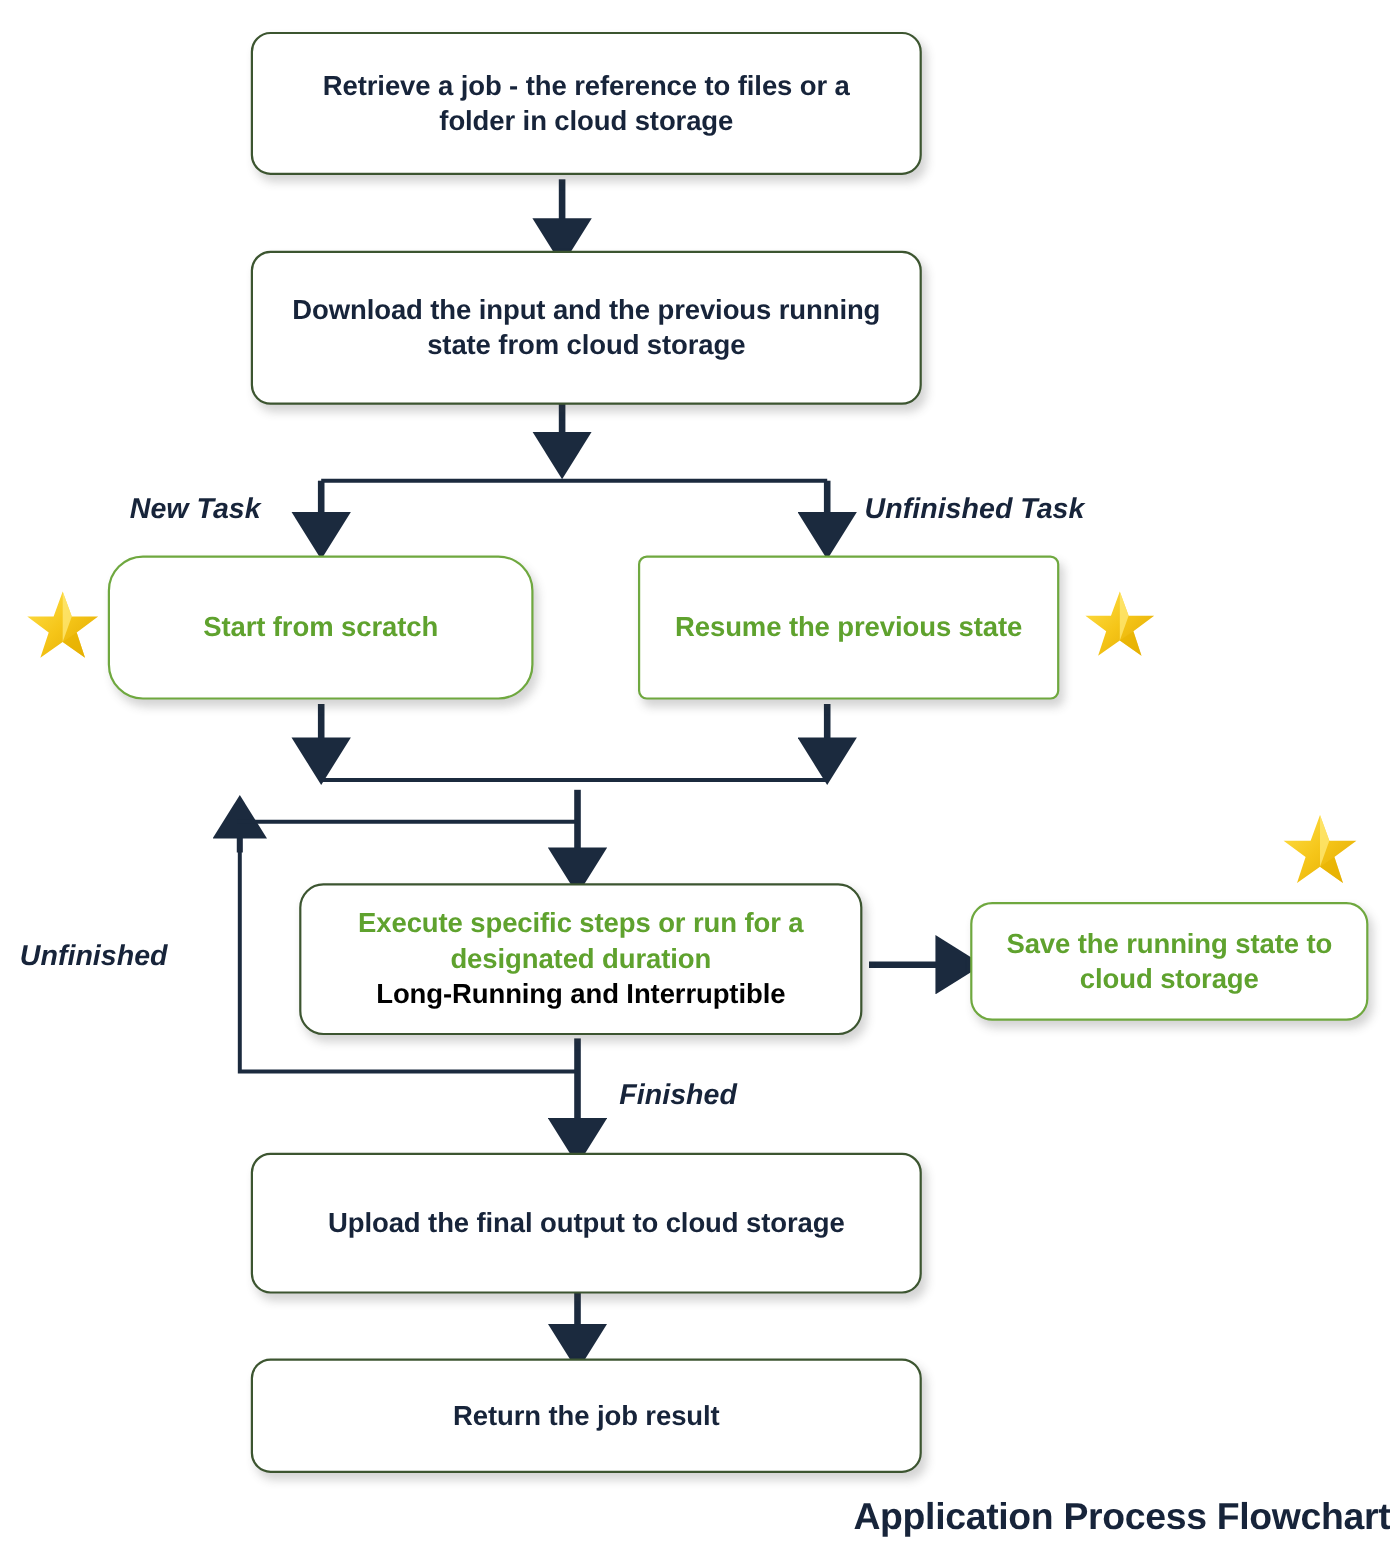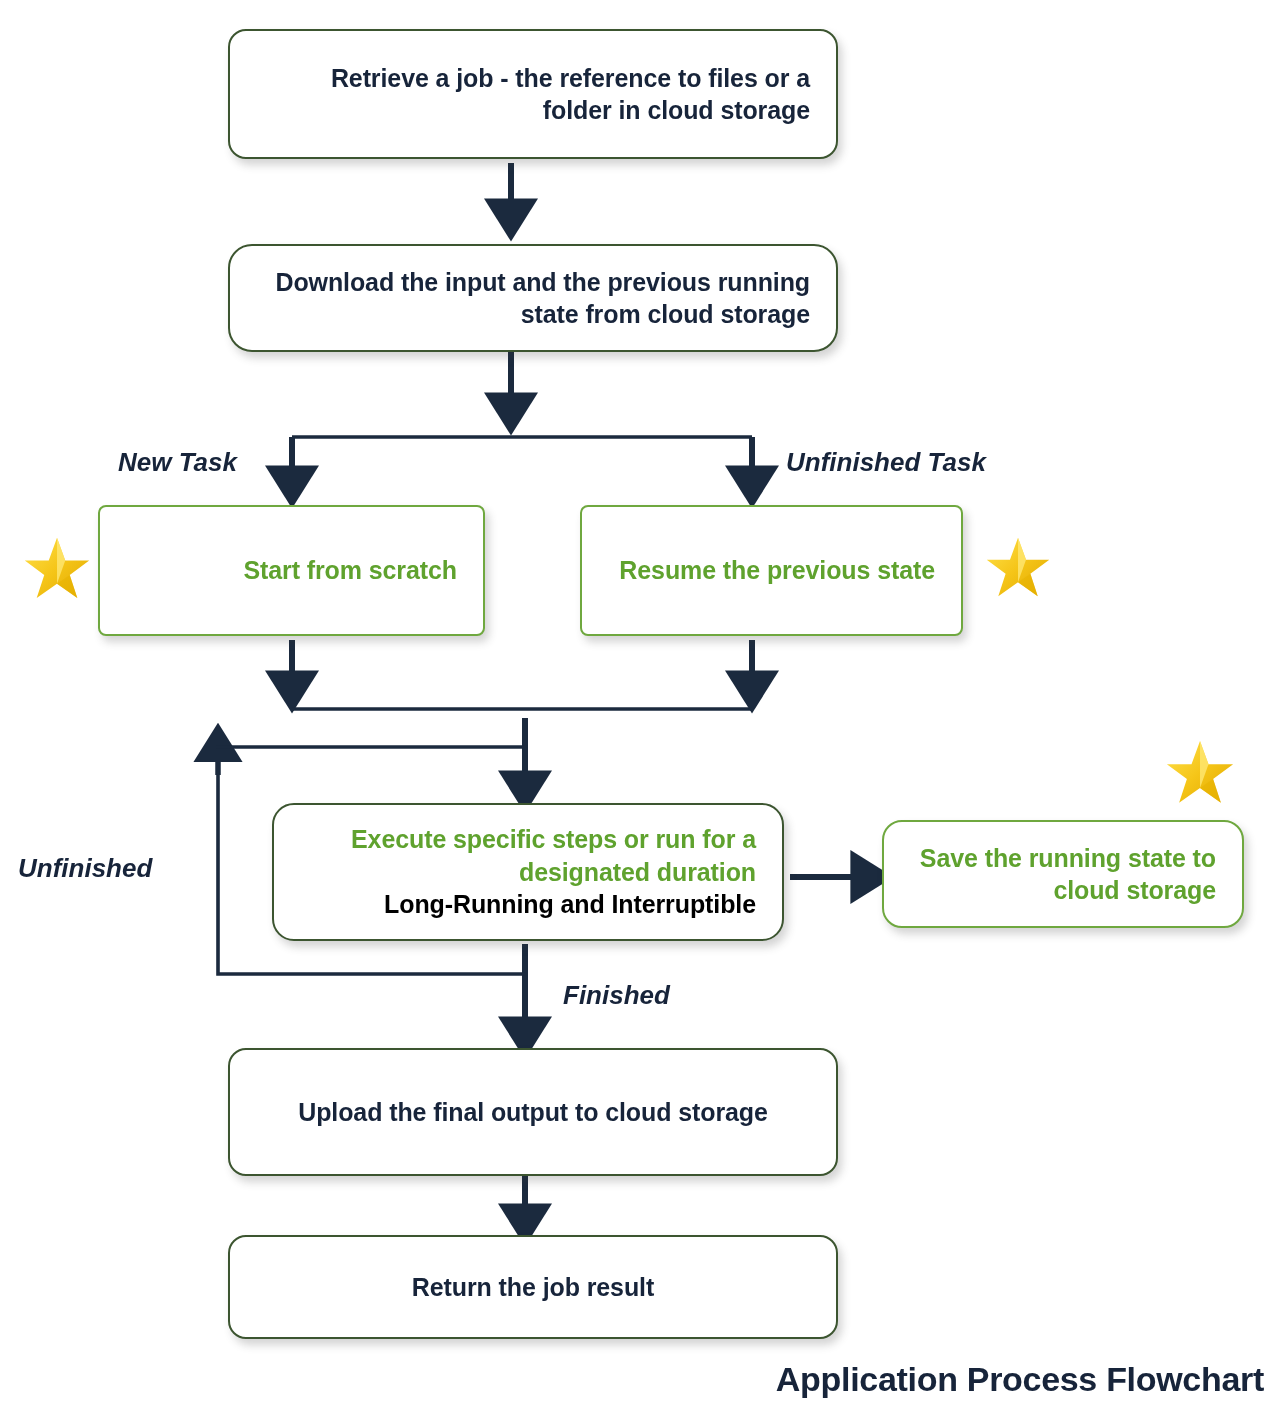--- a/index.html
+++ b/index.html
@@ -34,29 +34,29 @@
 
   
   .node.dark{ border:2.6px solid #3c5530; }
   .node.dark .txt{ color:#17243a; font-size:25px; }
 
   
   .node.leaf{ border:2.6px solid #6fa83f; }
   .node.leaf .txt{ color:#5fa22e; font-size:25px; }
 
   .center{ text-align:center; }
-  .left{ text-align:right; }
+  .left{ text-align:center; }
 
   .line-green{ color:#5fa22e; display:block; }
   .line-red{ color:#000000; display:block; }
 
   
   #n-retrieve { left:228px; top:29px;   width:610px; height:130px; }
-  #n-download { left:228px; top:244px;  width:610px; height:108px;border-radius:24px; }
-  #n-scratch  { left:98px;  top:505px;  width:387px; height:131px; border-radius:8px;}
+  #n-download { left:228px; top:228px;  width:610px; height:140px; }
+  #n-scratch  { left:98px;  top:505px;  width:387px; height:131px; border-radius:32px;}
   #n-resume   { left:580px; top:505px;  width:383px; height:131px; border-radius:8px;}
   #n-execute  { left:272px; top:803px;  width:512px; height:138px; border-radius:22px;}
   #n-save     { left:882px; top:820px;  width:362px; height:108px; border-radius:20px;}
   #n-upload   { left:228px; top:1048px; width:610px; height:128px; }
   #n-return   { left:228px; top:1235px; width:610px; height:104px; }
 
   
   .elabel{
     position:absolute;
     font-weight:bold;

